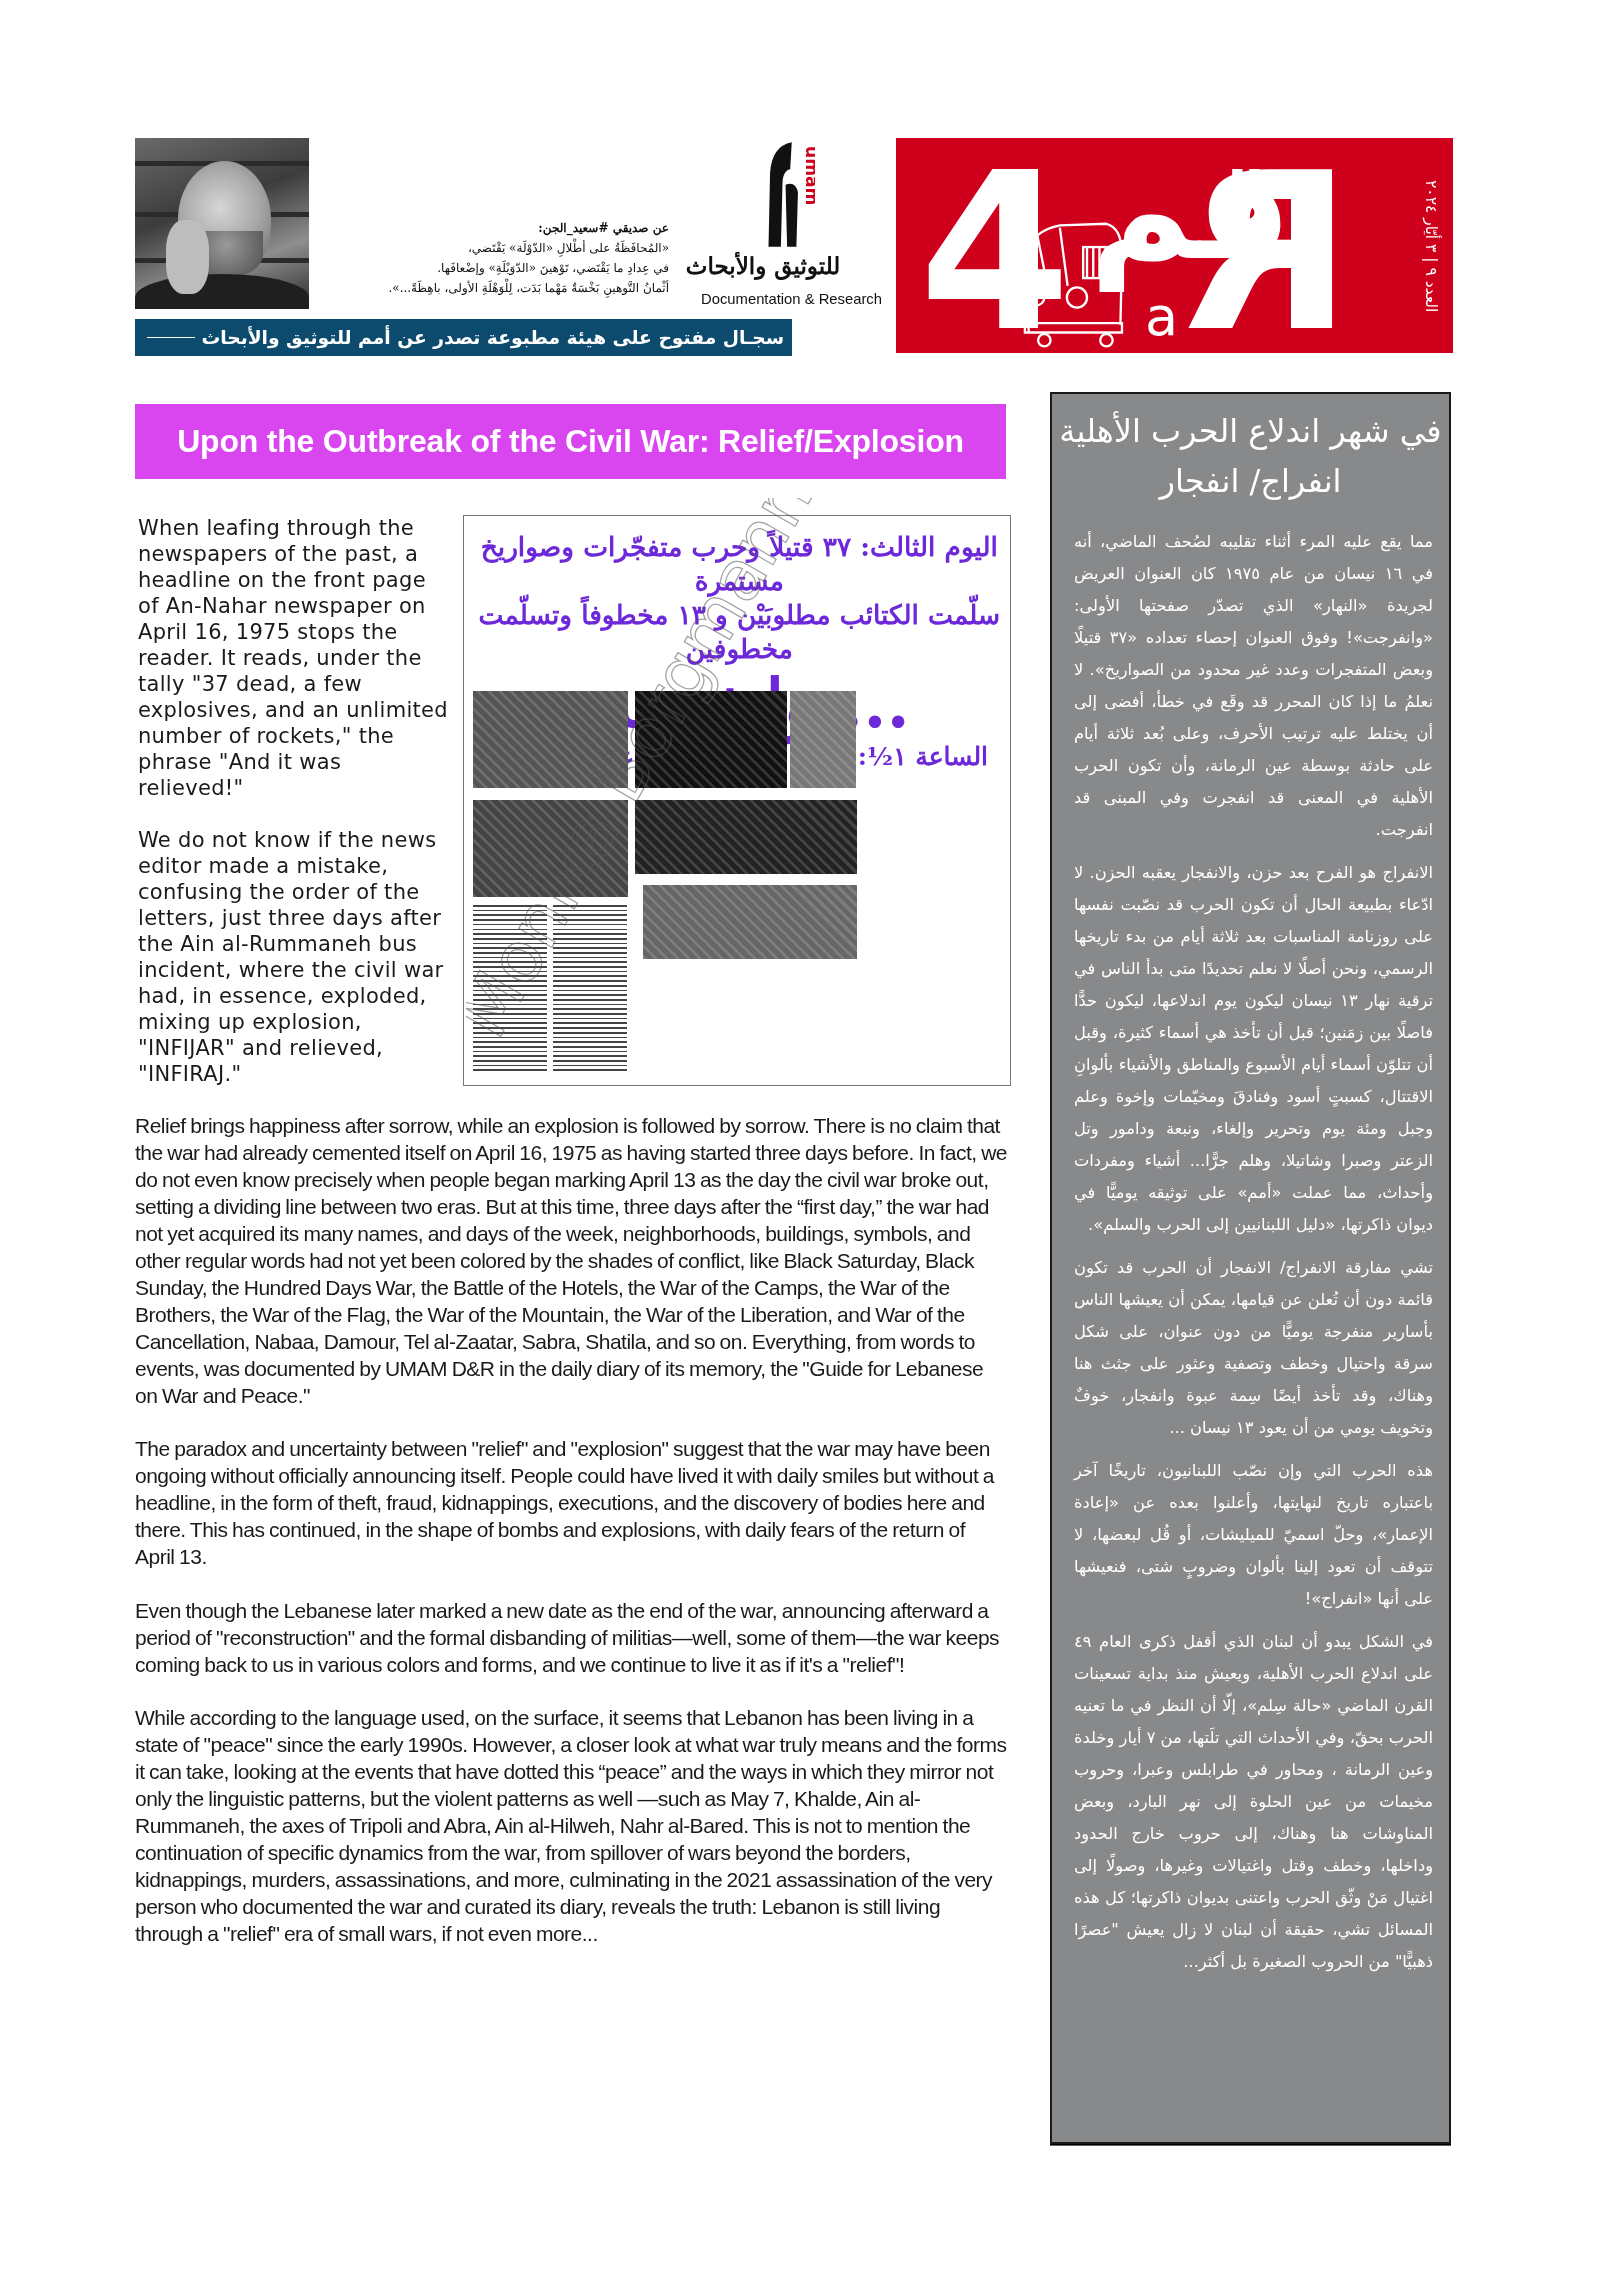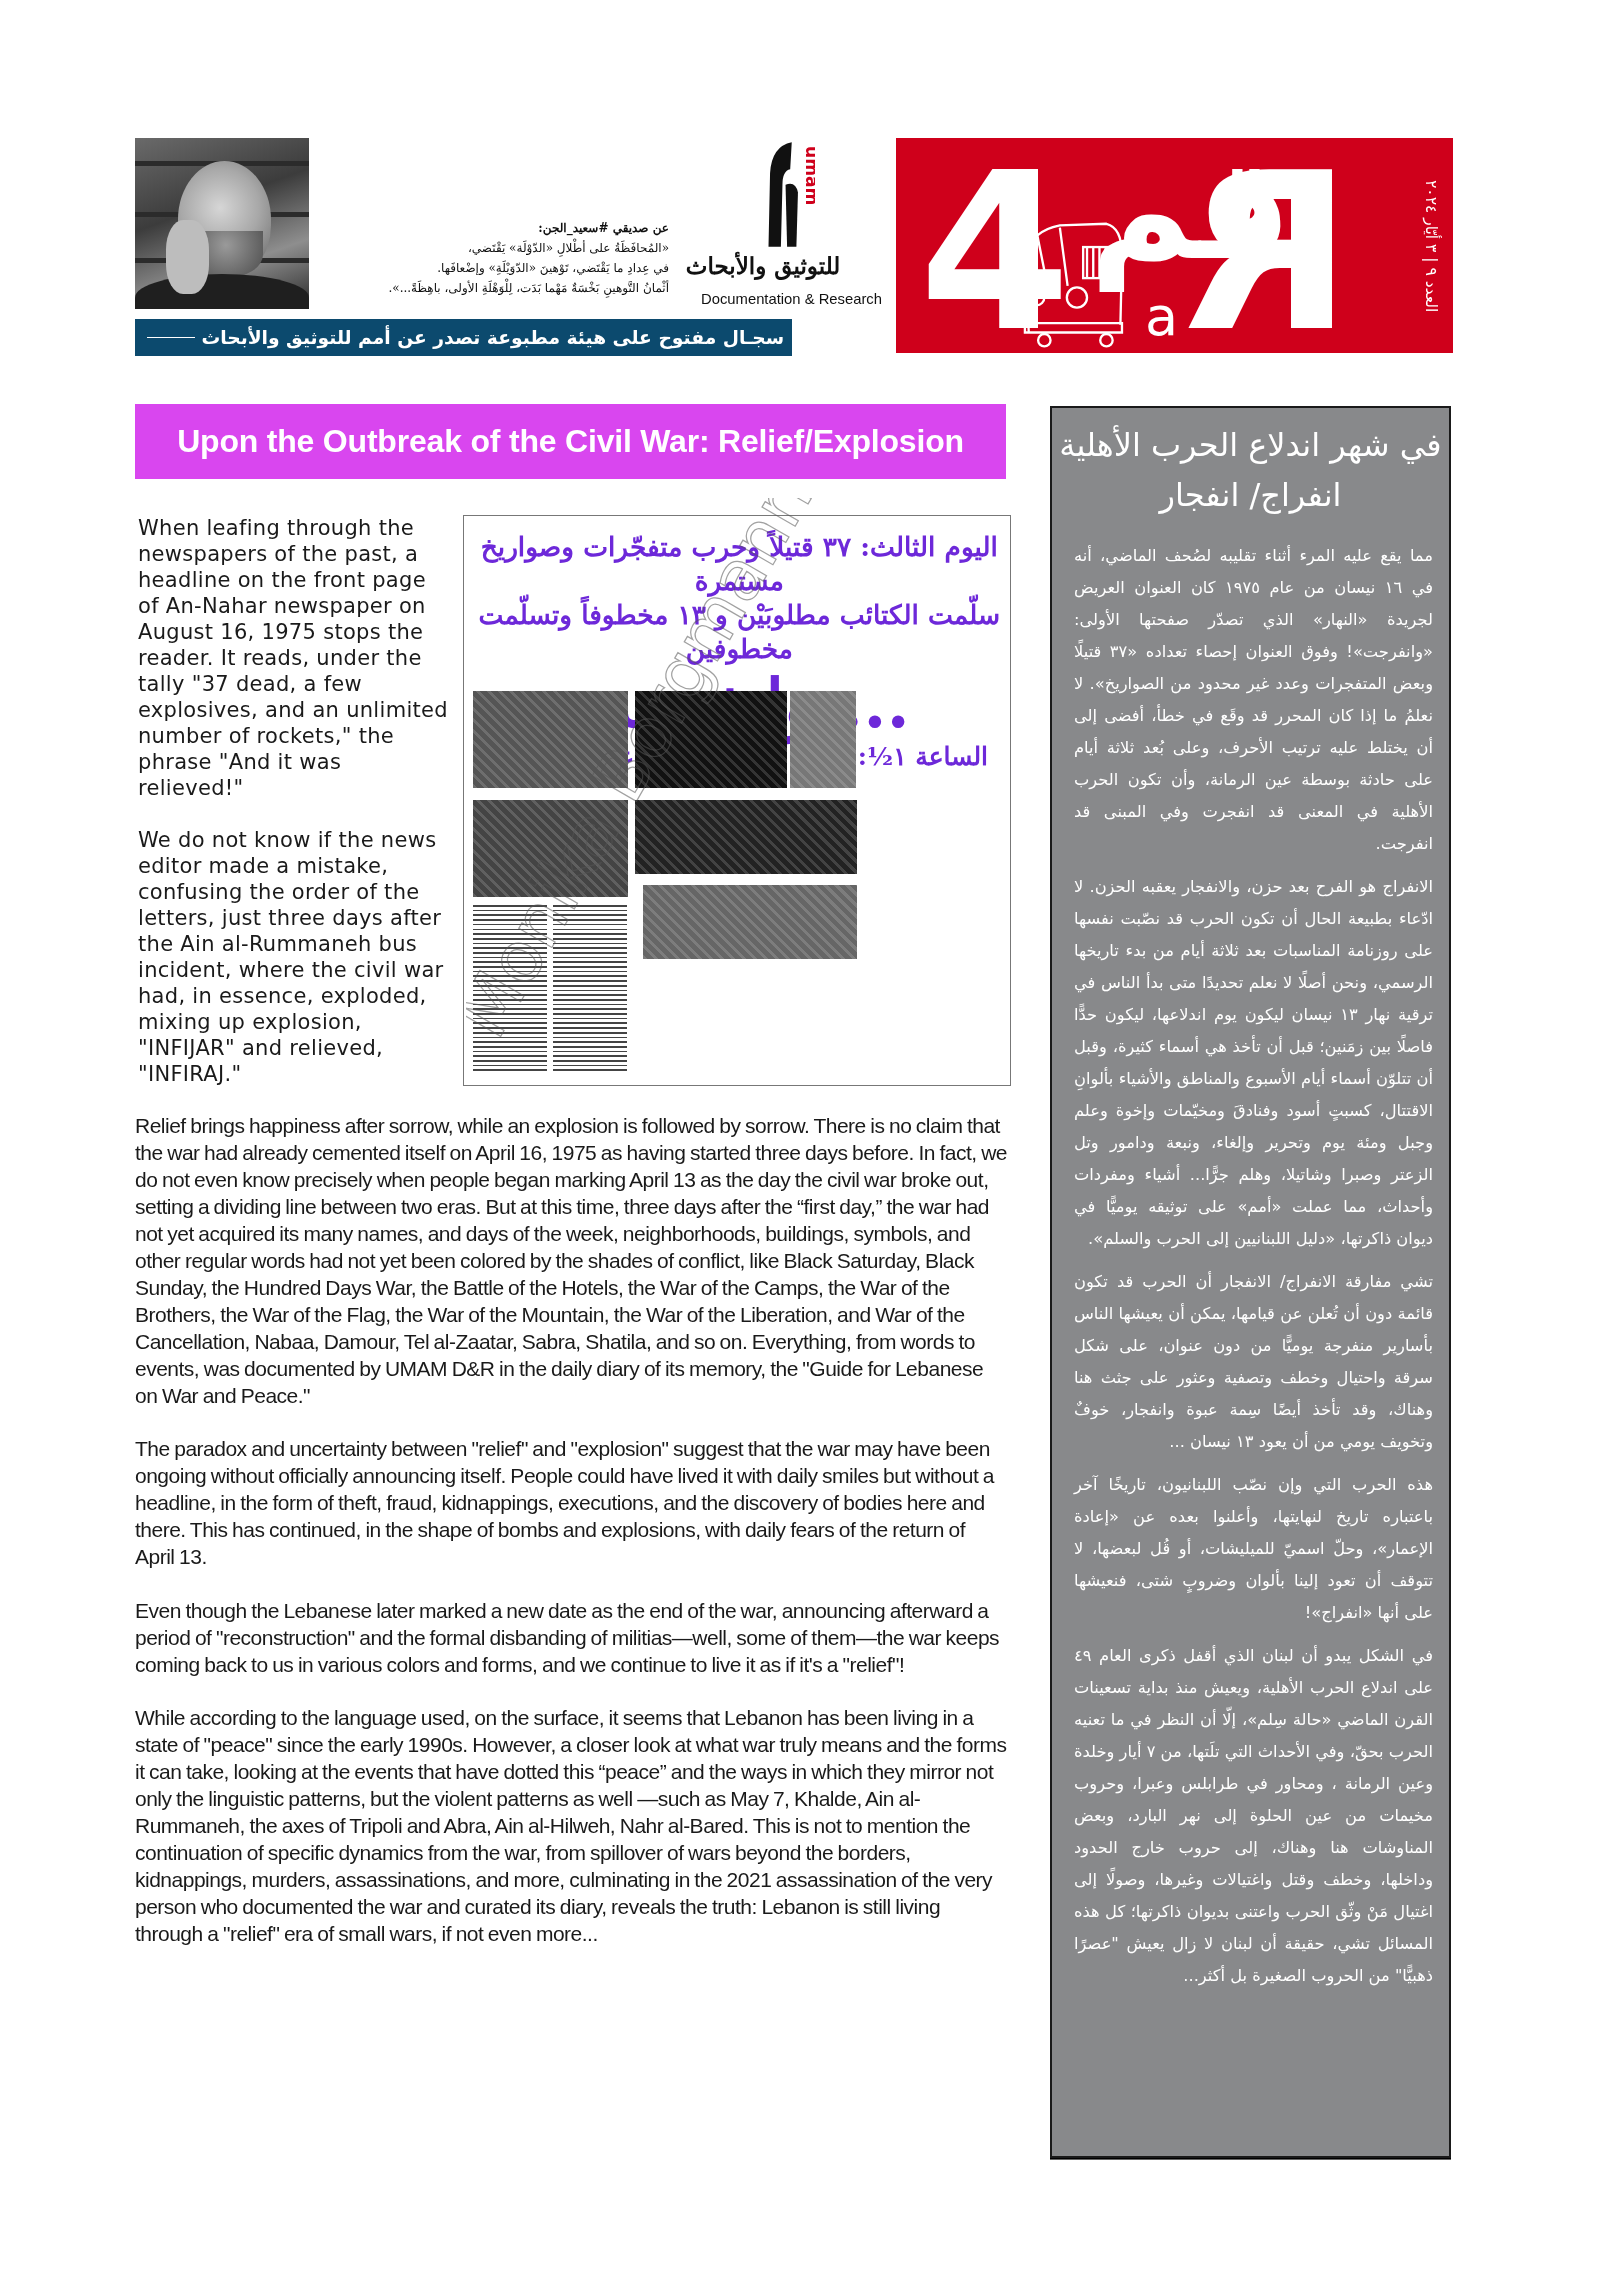--- a/index.html
+++ b/index.html
@@ -131,21 +131,21 @@
 
   .body-col {
     position: absolute; left: 135px; top: 1112px; width: 872px;
     font-family: "Liberation Sans", sans-serif; font-size: 21px; line-height: 27px; color: #1a1a1a;
     letter-spacing: -0.5px; word-spacing: -0.8px;
   }
   .body-col p { margin-bottom: 26.4px; }
 
   
   .ar-box {
-    position: absolute; left: 1050px; top: 406px; width: 401px; height: 1752px;
+    position: absolute; left: 1050px; top: 392px; width: 401px; height: 1752px;
     background: #88898b; border: 2.3px solid #1a1a1a; border-top-width: 2.3px;
     box-shadow: 0 1.6px 0 #000;
   }
   .ar-title {
     position: absolute; left: 0; top: 12.4px; width: 100%; text-align: center; direction: rtl;
     color: #fff; font-family: "DejaVu Sans", sans-serif; font-size: 32px; line-height: 50px;
   }
   .ar-body {
     position: absolute; left: 22px; top: 132px; width: 359px; direction: rtl; text-align: justify;
     text-align-last: right; color: #fff; font-family: "DejaVu Sans", sans-serif;
@@ -211,21 +211,21 @@
 <div class="tagline-bar">
   <span class="tagline-text">سجـال مفتوح على هيئة مطبوعة تصدر عن أمم للتوثيق والأبحاث</span>
   <span class="tagline-rule"></span>
 </div>
 
 <div class="en-title-bar">
   <h1>Upon the Outbreak of the Civil War: Relief/Explosion</h1>
 </div>
 
 <div class="intro-col">
-  <p>When leafing through the newspapers of the past, a headline on the front page of An-Nahar newspaper on August 16, 1975 stops the reader. It reads, under the tally "37 dead, a few explosives, and an unlimited number of rockets," the phrase "And it was relieved!"</p>
+  <p>When leafing through the newspapers of the past, a headline on the front page of An-Nahar newspaper on April 16, 1975 stops the reader. It reads, under the tally "37 dead, a few explosives, and an unlimited number of rockets," the phrase "And it was relieved!"</p>
   <p>We do not know if the news editor made a mistake, confusing the order of the letters, just three days after the Ain al-Rummaneh bus incident, where the civil war had, in essence, exploded, mixing up explosion, "INFIJAR" and relieved, "INFIRAJ."</p>
 </div>
 
 <div class="newspaper-clip">
   <div class="np-head">
     <div class="np-line1">اليوم الثالث: ٣٧ قتيلاً وحرب متفجّرات وصواريخ مستمرة</div>
     <div class="np-line2">سلّمت الكتائب مطلوبَيْن و ١٣ مخطوفاً وتسلّمت مخطوفين</div>
     <div class="np-big">... وانفرجت</div>
     <div class="np-line3">الساعة ١½: الصلح يعلن الحل ويدعو الى الهدوء</div>
   </div>

